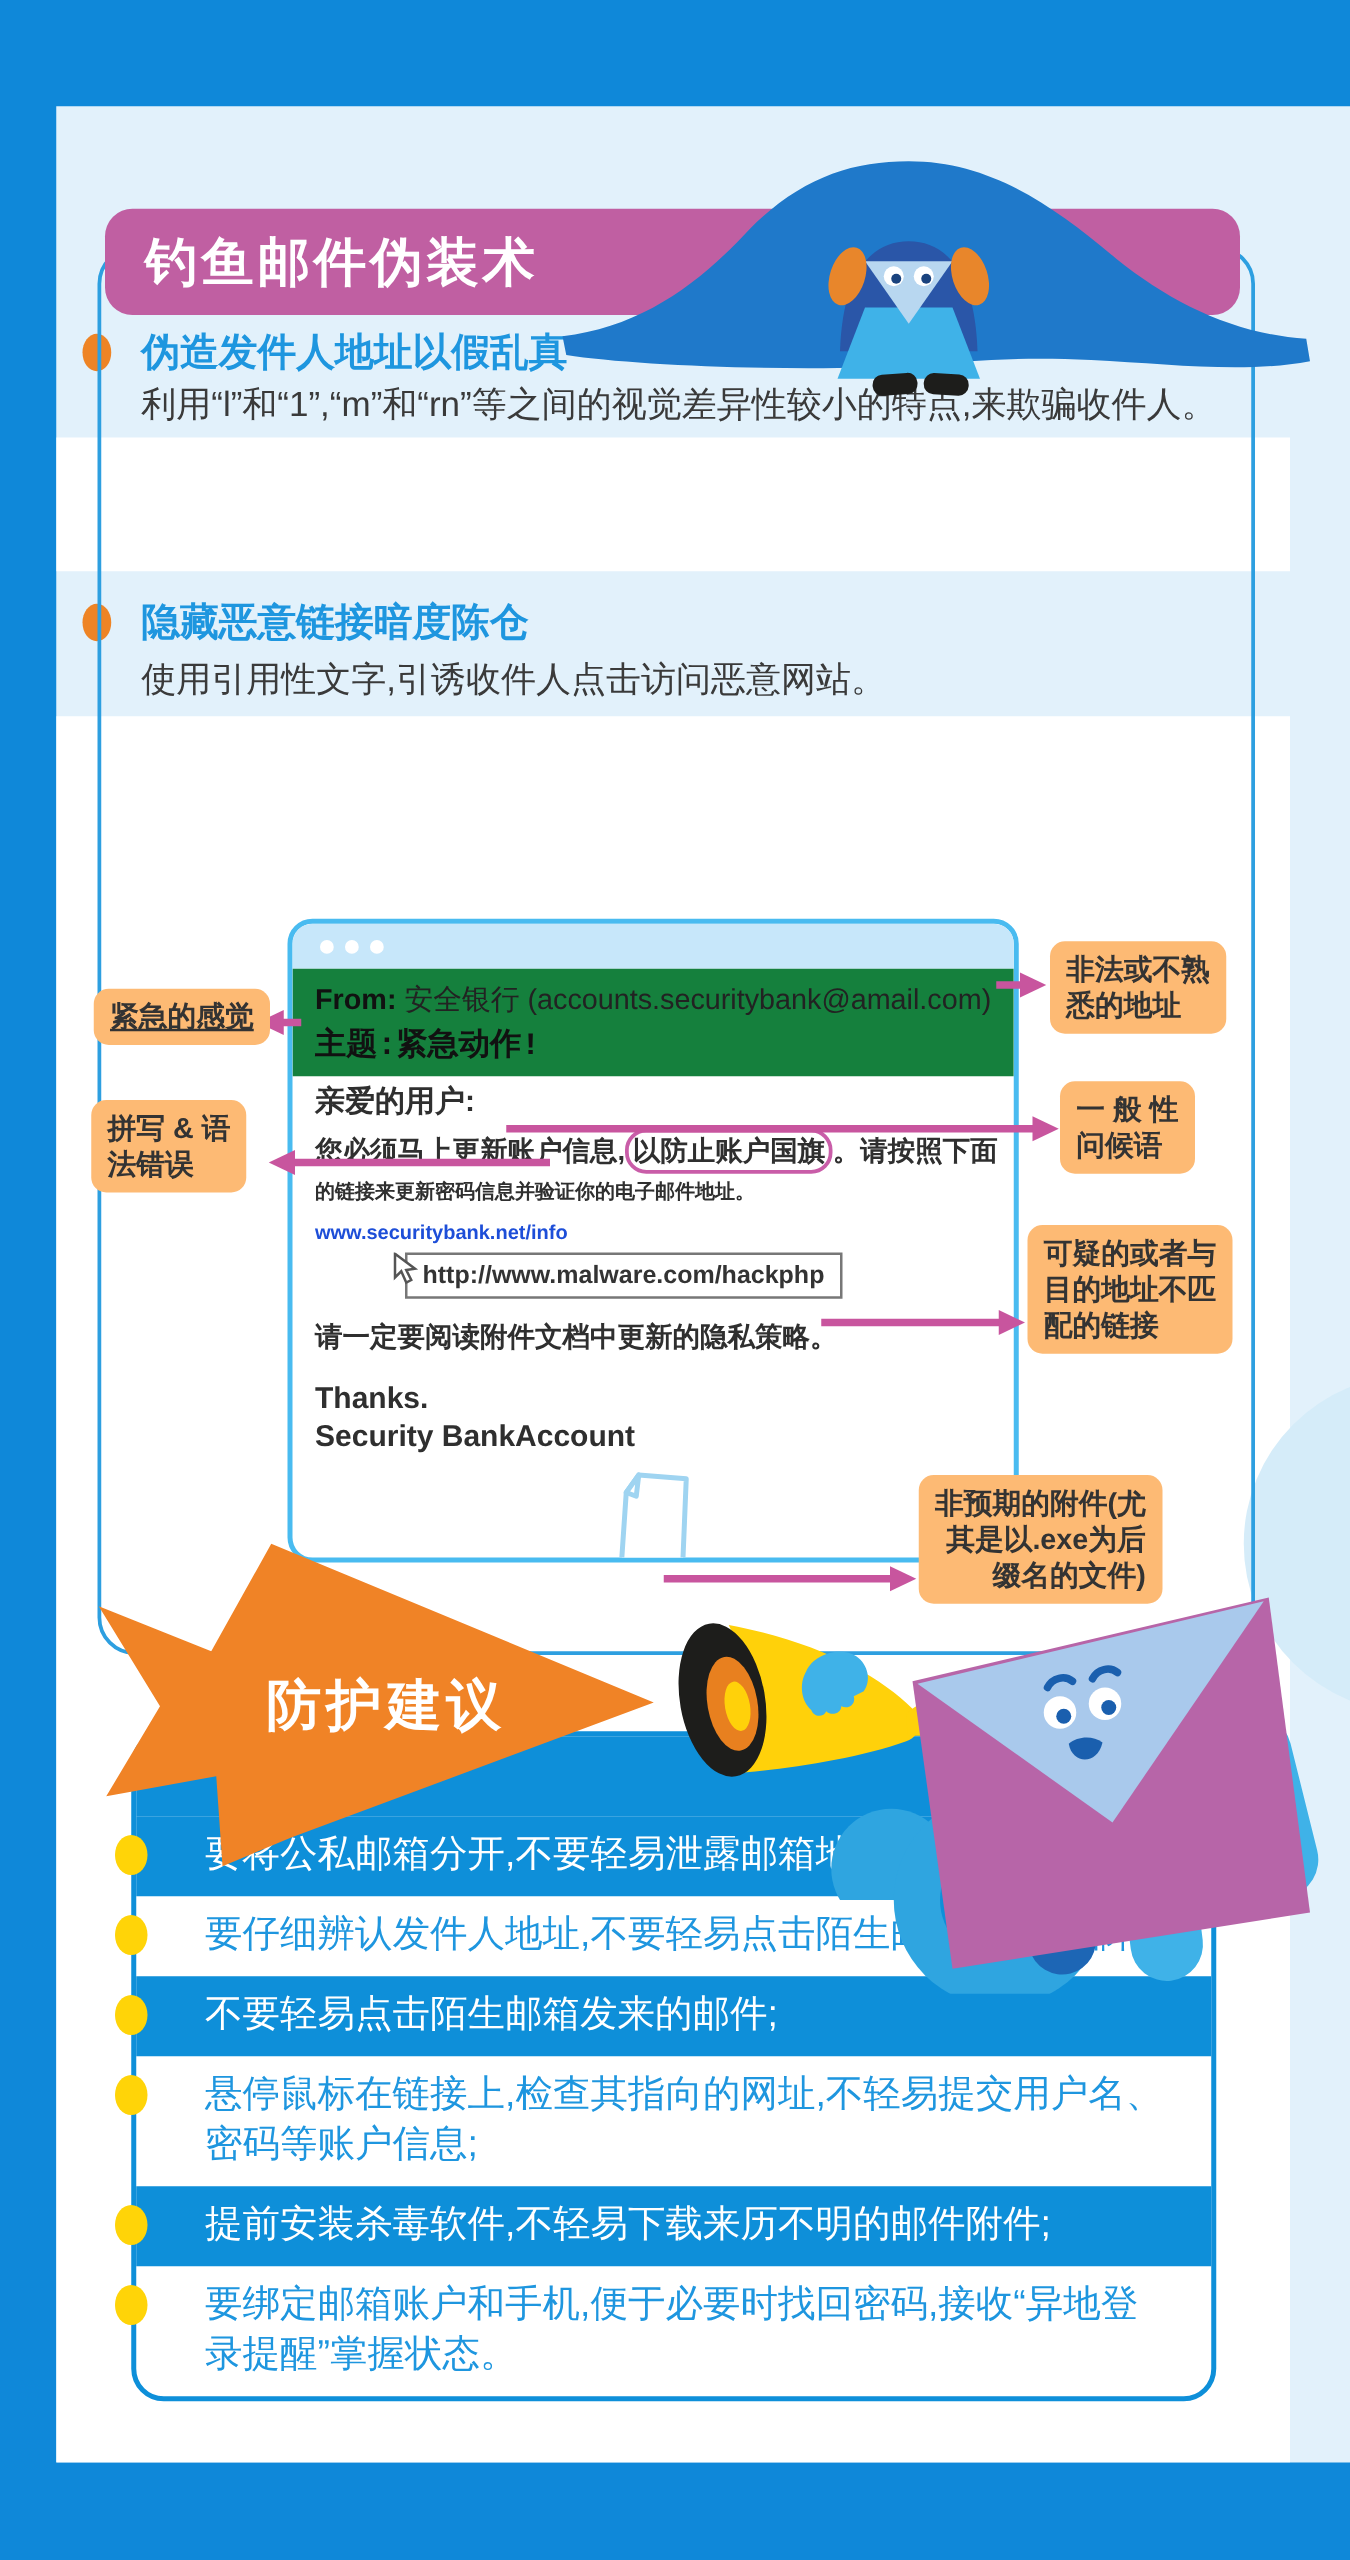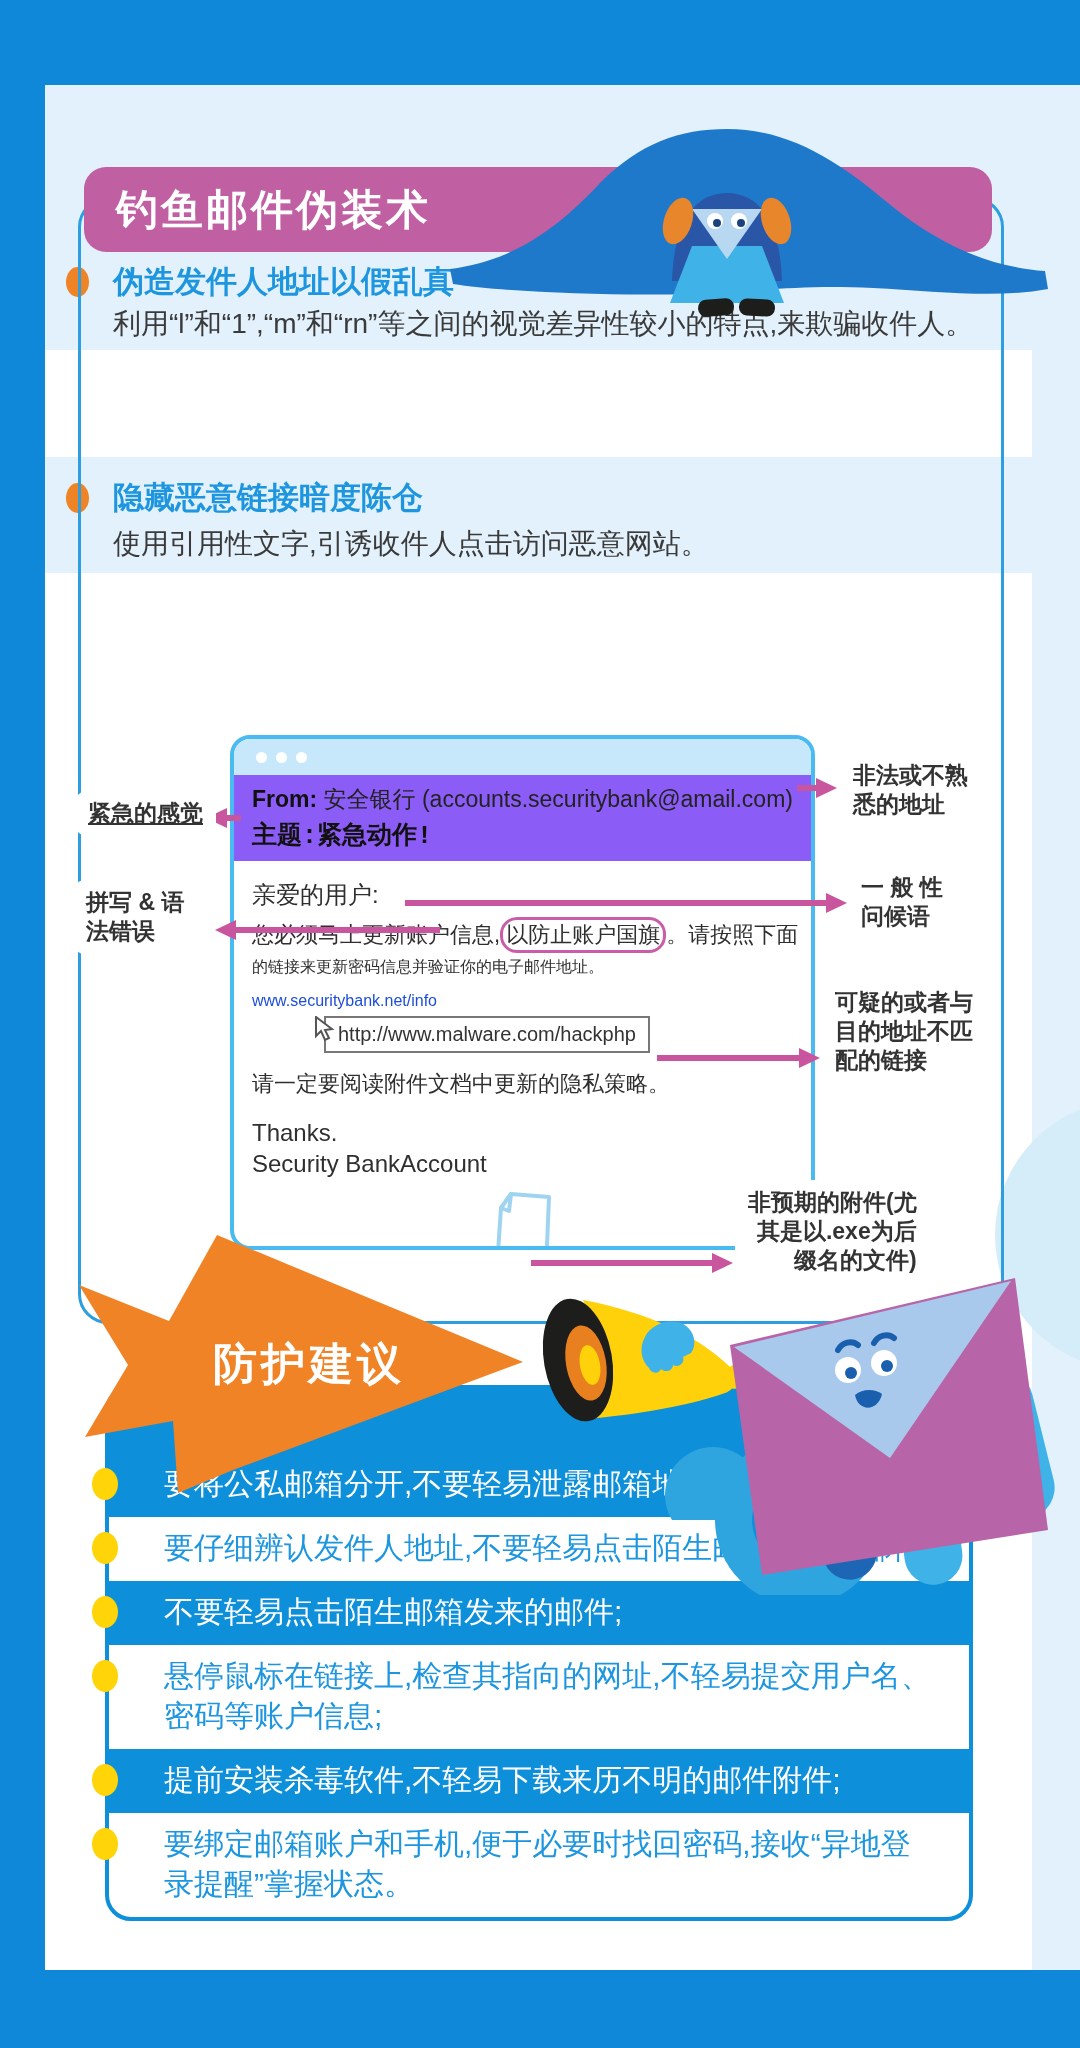--- a/index.html
+++ b/index.html
@@ -30,40 +30,40 @@
   
   .tech{z-index:4;}
   .tech .dot{position:absolute;width:23px;height:30px;border-radius:50%;background:#ee8425;}
   .tech-h{position:absolute;font-size:31px;font-weight:bold;color:#1e96df;white-space:nowrap;}
   .tech-d{position:absolute;font-size:28px;color:#3a3a3a;white-space:nowrap;}
   
   .email{left:185px;top:650px;width:585px;height:515px;background:#ffffff;
     border:4px solid #49bbf0;border-radius:20px;z-index:5;box-sizing:border-box;overflow:hidden;}
   .email-bar{height:36px;background:#c7e7fa;display:flex;align-items:center;padding-left:22px;}
   .email-bar i{width:11px;height:11px;border-radius:50%;background:#ffffff;margin-right:9px;}
-  .email-head{background:#8b5cf6;padding:9px 18px 10px 18px;}
+  .email-head{background:#15803d;padding:9px 18px 10px 18px;}
   .from-line{font-size:23px;color:#222;}
   .from-line b{color:#111;}
   .subj{font-size:25px;font-weight:bold;color:#111;margin-top:3px;font-family:Liberation Mono, monospace;}
-  .email-body{padding:18px 18px 0 18px;color:#2f2f2f;}
+  .email-body{padding:4px 18px 0 18px;color:#2f2f2f;font-weight:bold;}
   .eb-greet{font-size:24px;}
   .eb-l2{font-size:22px;margin-top:9px;white-space:nowrap;}
   .circled{display:inline-block;border:3px solid #c95da8;border-radius:17px;
     padding:0 3px;margin:-3px 0;}
   .eb-l3{font-size:16px;margin-top:7px;}
   .eb-link{font-size:16px;color:#1d4ed8;margin-top:14px;position:relative;}
   .cursor-icon{position:absolute;left:62px;top:24px;}
   .tooltip{display:inline-block;margin:6px 0 0 72px;border:2px solid #777;
     padding:5px 12px;font-size:20px;color:#333;background:#fff;}
   .eb-notice{font-size:22px;margin-top:16px;}
   .eb-thanks{font-size:24px;margin-top:18px;line-height:31px;}
   .attach-row{margin-top:12px;display:flex;align-items:center;flex-direction:column;}
   .attach-label{font-size:26px;color:#1e9ae0;margin-left:22px;}
   
-  .bubble{background:#ffffff;border-radius:12px;padding:8px 13px;font-size:23px;
+  .bubble{background:#fdba74;border-radius:12px;padding:8px 13px;font-size:23px;
     color:#333;line-height:29px;white-space:pre-line;z-index:7;font-weight:bold;}
   
   .arrows{left:0;top:0;width:987px;height:1885px;z-index:6;pointer-events:none;}
   
   .burst{left:28px;top:1140px;width:520px;height:290px;z-index:10;}
   .burst-title{left:168px;top:1250px;z-index:11;font-size:44px;font-weight:bold;
     color:#ffffff;letter-spacing:4px;}
   .megaphone{left:478px;top:1200px;width:250px;height:235px;z-index:12;}
   .envelope-char{left:655px;top:1165px;width:380px;height:345px;z-index:13;}
   

